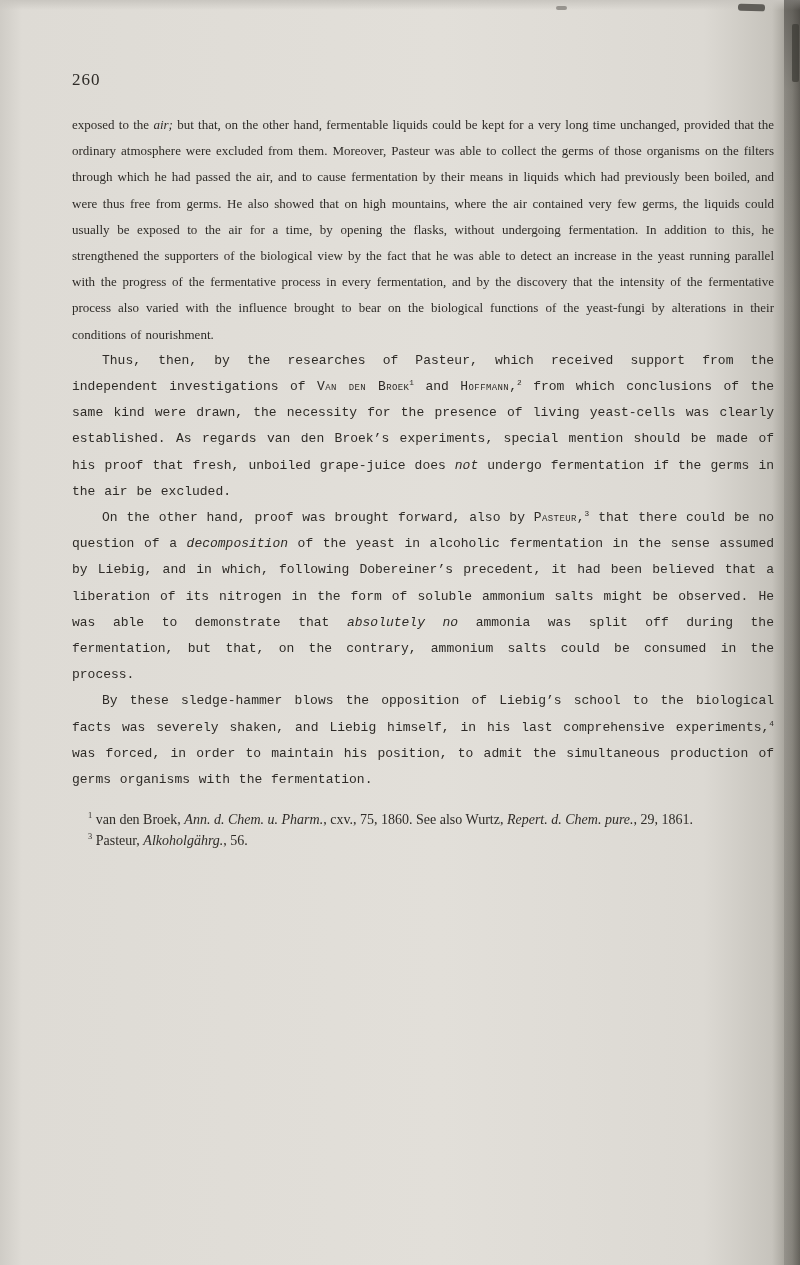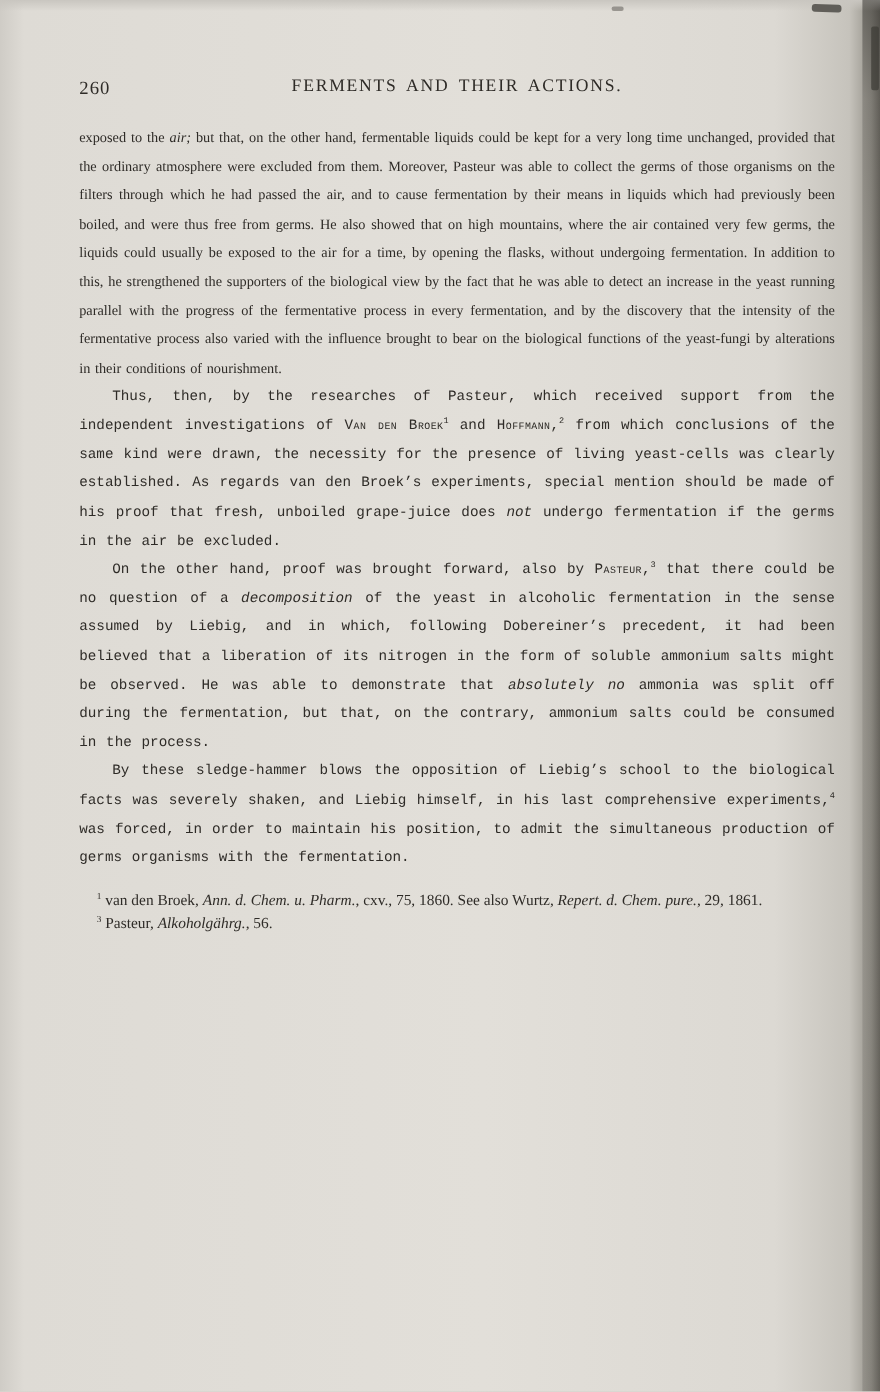--- a/index.html
+++ b/index.html
@@ -12,21 +12,21 @@
     overflow: hidden;
     font-family: "Liberation Serif", "DejaVu Serif", serif;
     color: #2e2b27;
     background: #d8d5cf;
   }
   .page {
     position: relative;
     width: 800px;
     height: 1265px;
     box-sizing: border-box;
-    padding: 70px 41px 0 72px;
+    padding: 70px 26px 0 72px;
     background:
       linear-gradient(180deg, #c9c6c0 0px, rgba(201,198,192,0) 10px),
       linear-gradient(90deg, #cfccc6 0px, #dedbd5 22px, #e2dfd9 55%, #dcd9d3 88%, #c6c3bc 96.5%, #97948c 99%, #6e6b64 100%);
   }
   .page-edge-shadow {
     position: absolute;
     top: 0; right: 0;
     width: 16px; height: 1265px;
     background: linear-gradient(180deg, rgba(54,52,48,0.55) 0, rgba(54,52,48,0.25) 90px, rgba(54,52,48,0.12) 300px, rgba(54,52,48,0.18) 100%);
     pointer-events: none;
@@ -84,21 +84,20 @@
 <body>
 
 <div class="page">
   <div class="page-edge-shadow"></div>
   <div class="artifact a1"></div>
   <div class="artifact a2"></div>
   <div class="artifact a3"></div>
 
   <div class="running-head">
     <span class="page-number">260</span>
-    <div class="head-title">FERMENTS AND THEIR ACTIONS.</div>
   </div>
 
   <main>
       <p class="body-par"><span>exposed to the </span><i>air;</i><span> but that, on the other hand, fermentable liquids could be kept for a very long time unchanged, provided that the ordinary atmosphere were excluded from them.  Moreover, Pasteur was able to collect the germs of those organisms on the filters through which he had passed the air, and to cause fermentation by their means in liquids which had previously been boiled, and were thus free from germs.  He also showed that on high mountains, where the air contained very few germs, the liquids could usually be exposed to the air for a time, by opening the flasks, without undergoing fermentation.  In addition to this, he strengthened the supporters of the biological view by the fact that he was able to detect an increase in the yeast running parallel with the progress of the fermentative process in every fermentation, and by the discovery that the intensity of the fermentative process also varied with the influence brought to bear on the biological functions of the yeast-fungi by alterations in their conditions of nourishment.</span></p>
       <p class="body-par indent"><span>Thus, then, by the researches of Pasteur, which received support from the independent investigations of </span><span class="sc">Van den Broek</span><sup>1</sup><span> and </span><span class="sc">Hoffmann</span><span>,</span><sup>2</sup><span> from which conclusions of the same kind were drawn, the necessity for the presence of living yeast-cells was clearly established.  As regards van den Broek’s experiments, special mention should be made of his proof that fresh, unboiled grape-juice does </span><i>not</i><span> undergo fermentation if the germs in the air be excluded.</span></p>
       <p class="body-par indent"><span>On the other hand, proof was brought forward, also by </span><span class="sc">Pasteur</span><span>,</span><sup>3</sup><span> that there could be no question of a </span><i>decomposition</i><span> of the yeast in alcoholic fermentation in the sense assumed by Liebig, and in which, following Dobereiner’s precedent, it had been believed that a liberation of its nitrogen in the form of soluble ammonium salts might be observed.  He was able to demonstrate that </span><i>absolutely no</i><span> ammonia was split off during the fermentation, but that, on the contrary, ammonium salts could be consumed in the process.</span></p>
       <p class="body-par indent"><span>By these sledge-hammer blows the opposition of Liebig’s school to the biological facts was severely shaken, and Liebig himself, in his last comprehensive experiments,</span><sup>4</sup><span> was forced, in order to maintain his position, to admit the simultaneous production of germs organisms with the fermentation.</span></p>
     </main>
 
   <div class="footnotes">

